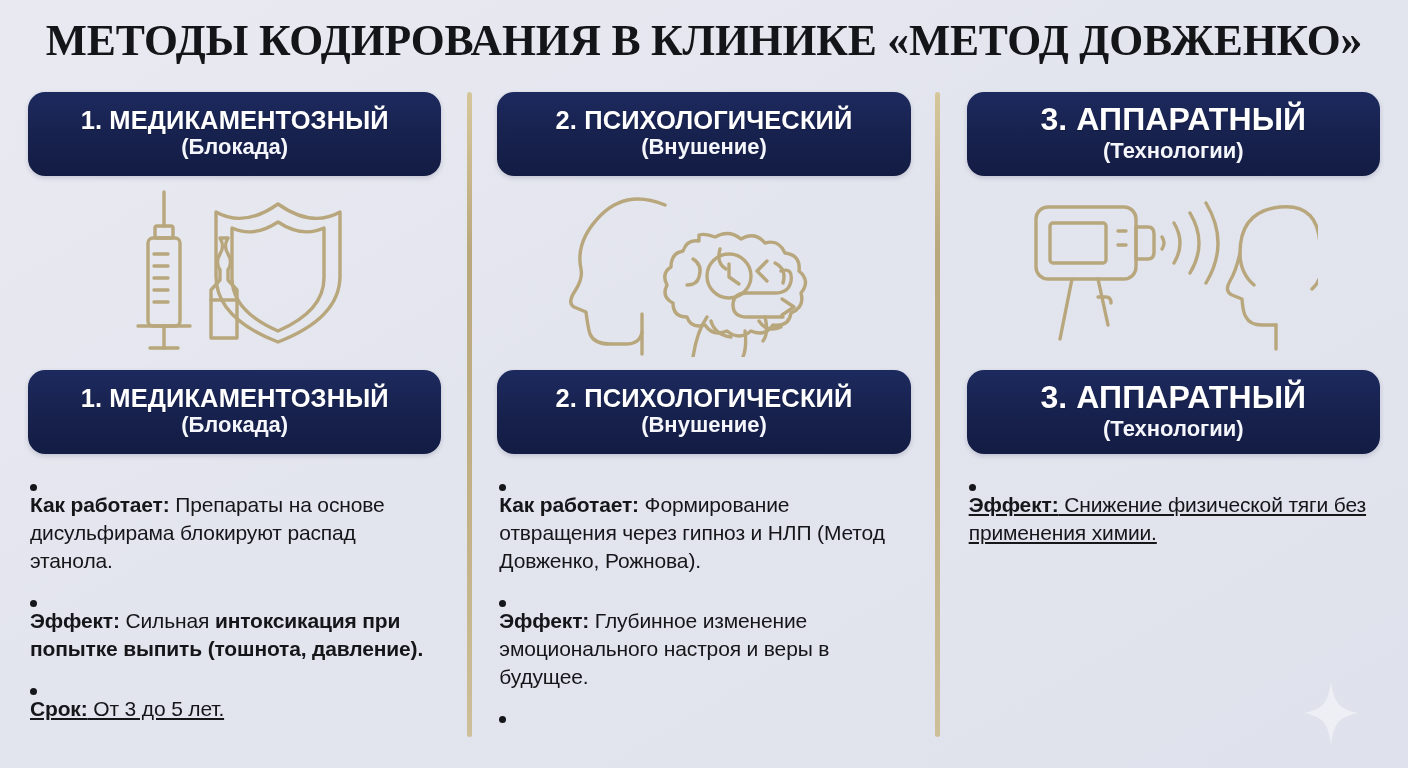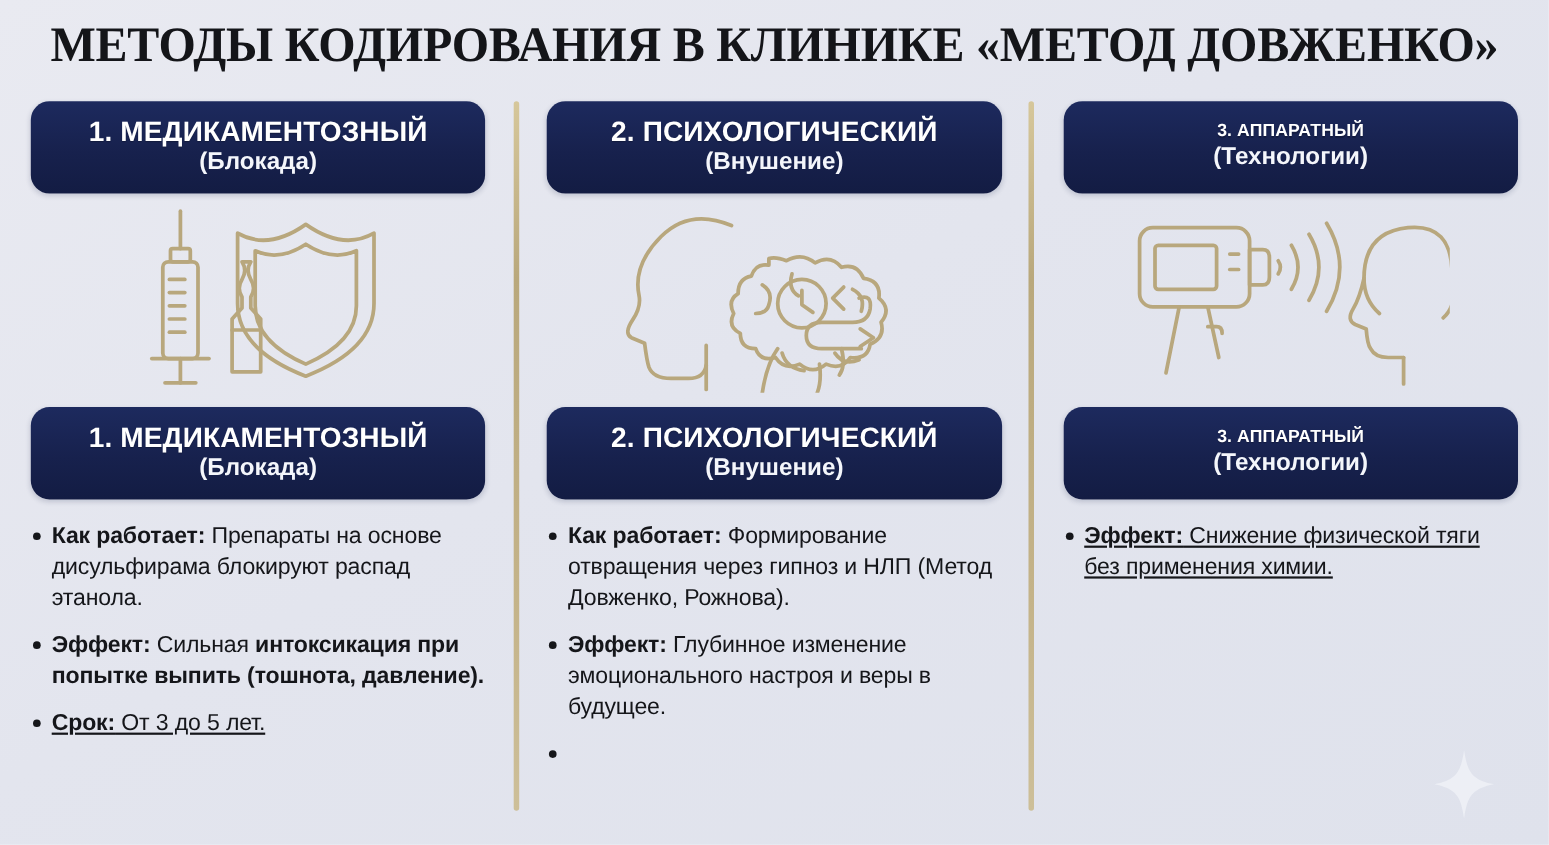--- a/index.html
+++ b/index.html
@@ -85,41 +85,42 @@
     text-shadow: 0 1px 1px rgba(0,0,0,0.25);
   }
   .pill-sub {
     font-size: 22px;
     font-weight: 700;
     line-height: 1.22;
     margin-top: 1px;
     color: #f4f6fb;
     white-space: nowrap;
   }
-  .pill.narrow .pill-title { font-size: 16px; }
+  .pill.narrow .pill-title { font-size: 32px; }
 
   
   .icon-band {
     height: 194px;
     display: flex;
     align-items: center;
     justify-content: center;
   }
   .icon-band svg { display: block; }
 
   
   .bullets {
     margin-top: 20px;
     padding-left: 2px;
   }
   .bullet {
     display: flex;
     align-items: flex-start;
     margin-bottom: 15px;
     line-height: 1.33;
+    flex-direction: column;
   }
   .bullet:last-child { margin-bottom: 0; text-decoration: underline; }
   .dot {
     flex: 0 0 auto;
     width: 7px;
     height: 7px;
     border-radius: 50%;
     background: #15161a;
     margin-top: 10px;
     margin-right: 10px;

